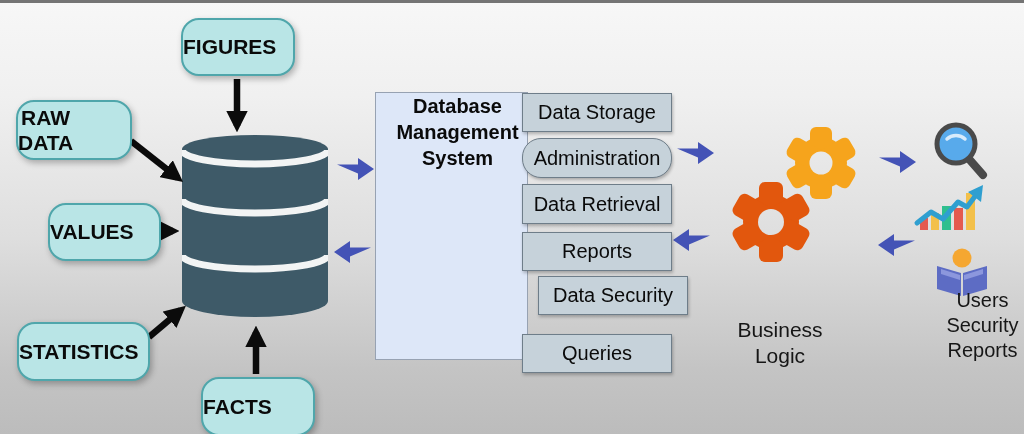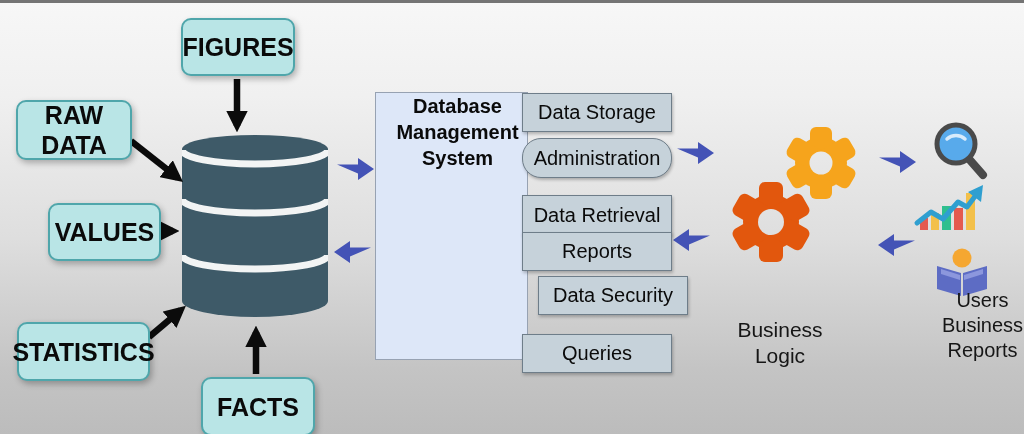--- a/index.html
+++ b/index.html
@@ -16,24 +16,24 @@
   }
   .overlay{
     position:absolute;left:0;top:0;width:1024px;height:434px;
     pointer-events:none;
   }
   
   .tag{
     position:absolute;
     background:#b9e5e6;
     border:2px solid #4fa6ab;
-    border-radius:10px;
+    border-radius:18px;
     box-shadow:2px 3px 6px rgba(0,0,0,0.28);
-    display:flex;align-items:center;justify-content:center;
-    font-weight:700;font-size:25px;color:#0a0a0a;
+    display:flex;align-items:center;justify-content:flex-start;
+    font-weight:700;font-size:21px;color:#0a0a0a;
     text-align:center;line-height:1.2;
   }
   .tag span{white-space:pre-line;}
   .src-figures{left:181px;top:18px;width:110px;height:54px;}
   .src-raw{left:16px;top:100px;width:112px;height:56px;}
   .src-values{left:8px;top:203px;width:109px;height:54px;margin-left:40px;}
   .src-statistics{left:17px;top:322px;width:129px;height:55px;}
   .src-facts{left:201px;top:377px;width:110px;height:55px;}
   
   .dbms-box{
@@ -49,21 +49,21 @@
   .func{
     position:absolute;left:522px;width:148px;height:37px;
     background:#c6d2da;
     border:1.5px solid #6e7d89;
     box-shadow:1px 2px 3px rgba(0,0,0,0.25);
     display:flex;align-items:center;justify-content:center;
     font-size:20px;color:#0a0a0a;
   }
   .f0{top:93px;}
   .f1{top:138px;height:38px;border-radius:19px;}
-  .f2{top:195px;height:38px;align-items:center;}
+  .f2{top:184px;height:38px;align-items:center;}
   .f3{top:232px;}
   .f4{top:276px;margin-left:16px;}
   .f5{top:334px;}
   
   .caption{
     position:absolute;
     font-size:21px;color:#161616;
     text-align:center;line-height:1.24;
     font-weight:400;
   }
@@ -202,16 +202,16 @@
   <div class="func f5">
     <span>Queries</span>
   </div>
 
   <div class="caption cap-business">
     <span>Business
 Logic</span>
   </div>
   <div class="caption cap-users">
     <span>Users
-Business
+Security
 Reports</span>
   </div>
 </div>
 
 </body></html>

